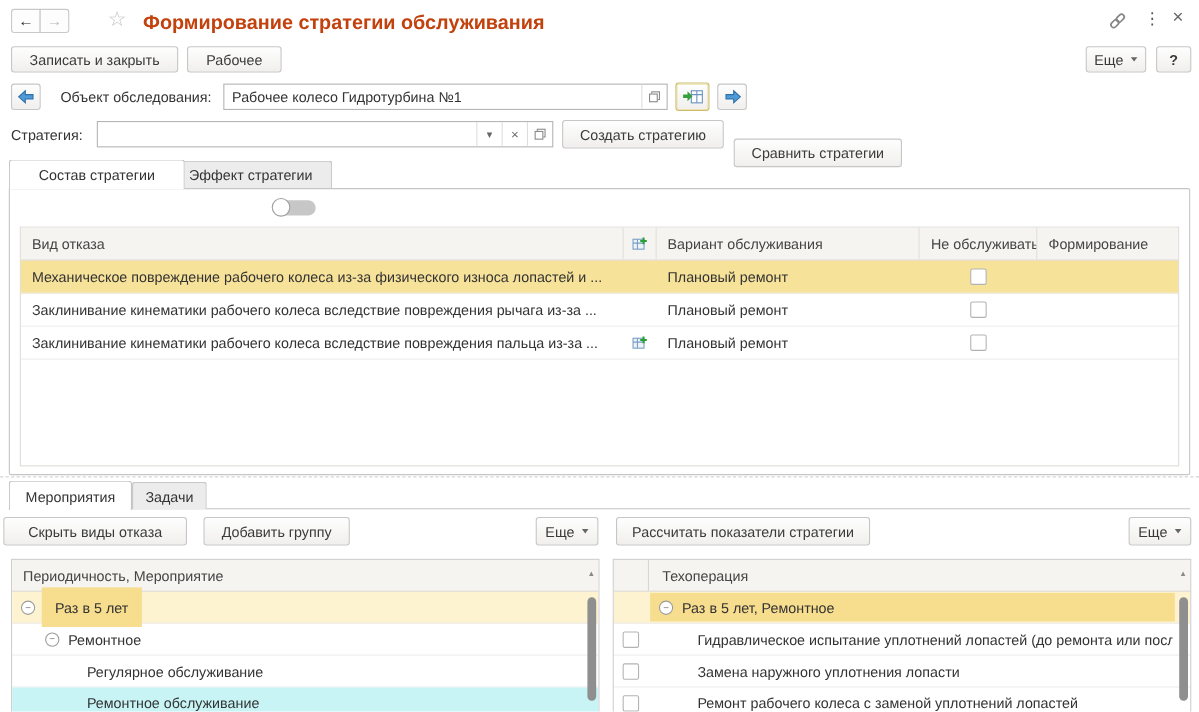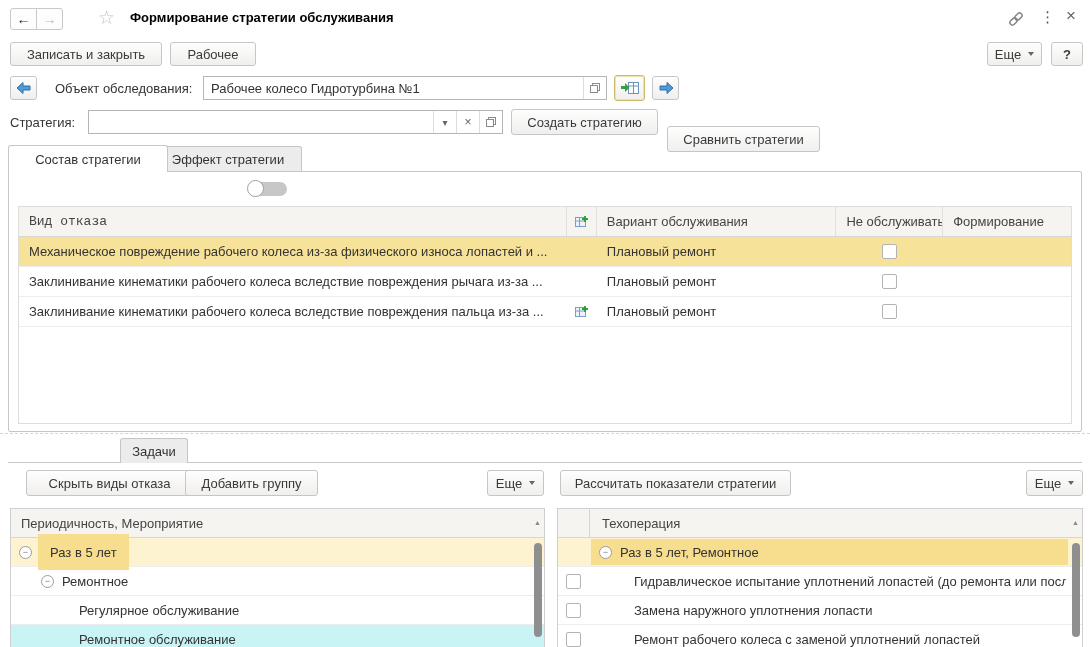--- a/index.html
+++ b/index.html
@@ -57,21 +57,21 @@
 
 <div class="app">
 
   <div class="navbtn" style="left:10px;top:8px;border-radius:3px 0 0 3px;">
     <span style="color:#222;">←</span>
   </div>
   <div class="navbtn" style="left:36px;top:8px;border-radius:0 3px 3px 0;">
     <span style="color:#b8b8b8;">→</span>
   </div>
   <div class="abs" style="left:98px;top:6px;font-size:19px;color:#c2c2c2;cursor:pointer;">☆</div>
-  <div class="abs" style="left:130px;top:10px;font-size:13px;font-weight:bold;color:#000000;">Формирование стратегии обслуживания</div>
+  <div class="abs" style="left:130px;top:10px;font-size:18px;font-weight:bold;color:#c2410c;">Формирование стратегии обслуживания</div>
 
   <div class="abs" style="left:1006px;top:9px;cursor:pointer;">
     <svg width="20" height="20" viewBox="0 0 20 20">
       <g transform="rotate(-45 10 10)" fill="none" stroke="#858585" stroke-width="1.5">
         <rect x="2.5" y="7.5" width="8" height="5" rx="2.5"></rect>
         <rect x="9.5" y="7.5" width="8" height="5" rx="2.5"></rect>
       </g>
     </svg>
   </div>
   <div class="abs" style="left:1040px;top:8px;font-size:15px;color:#555;cursor:pointer;">⋮</div>
@@ -145,21 +145,21 @@
     <span>Эффект стратегии</span>
   </div>
 
   <div class="switch" style="left:247px;top:180px;">
     <span class="track"></span>
     <span class="knob"></span>
   </div>
 
   <div class="abs" style="left:18px;top:206px;width:1054px;height:218px;border:1px solid #e0ddd8;background:#fff;">
     <div class="thead">
-      <div class="thcell" style="width:549px;font-family:Liberation Mono, monospace;">Вид отказа</div>
+      <div class="thcell" style="width:549px;">Вид отказа</div>
       <div class="thcell" style="width:30px;padding:0;justify-content:center;">
         <svg width="15" height="14" viewBox="0 0 15 14">
           <rect x="1.5" y="2.5" width="10" height="9" fill="#eef3f8" stroke="#7a9ec5"></rect>
           <line x1="1.5" y1="6" x2="11.5" y2="6" stroke="#7a9ec5"></line>
           <line x1="5.5" y1="2.5" x2="5.5" y2="11.5" stroke="#7a9ec5"></line>
           <path d="M11 1 v6 M8 4 h6" stroke="#27a137" stroke-width="1.8"></path>
         </svg>
       </div>
       <div class="thcell" style="width:240px;">Вариант обслуживания</div>
       <div class="thcell" style="width:107px;">Не обслуживать</div>
@@ -198,25 +198,28 @@
       <div class="tcell" style="width:107px;justify-content:center;">
           <span class="checkbox"></span>
         </div>
       <div class="tcell" style="width:128px;"></div>
     </div>
   </div>
 
   <div class="hsplit"></div>
 
   <div class="abs" style="left:8px;top:437px;width:1074px;height:26px;border-bottom:1px solid #c9c9c9;"></div>
+  <div class="tab active" style="left:8px;top:437px;width:112px;height:27px;">
+    <span>Мероприятия</span>
+  </div>
   <div class="tab inactive" style="left:120px;top:438px;width:68px;height:25px;">
     <span>Задачи</span>
   </div>
 
-  <div class="btn btn26" style="left:26px;top:470px;width:167px;text-align:center;">
+  <div class="btn btn26" style="left:3px;top:470px;width:167px;text-align:center;">
     <span>Скрыть виды отказа</span>
   </div>
   <div class="btn btn26" style="left:185px;top:470px;width:133px;">
     <span>Добавить группу</span>
   </div>
   <div class="btn btn26" style="left:487px;top:470px;width:57px;padding:0 9px;">
     <span>Еще</span>
       <span class="caret"></span>
   </div>
   <div class="btn btn26" style="left:560px;top:470px;width:231px;">

